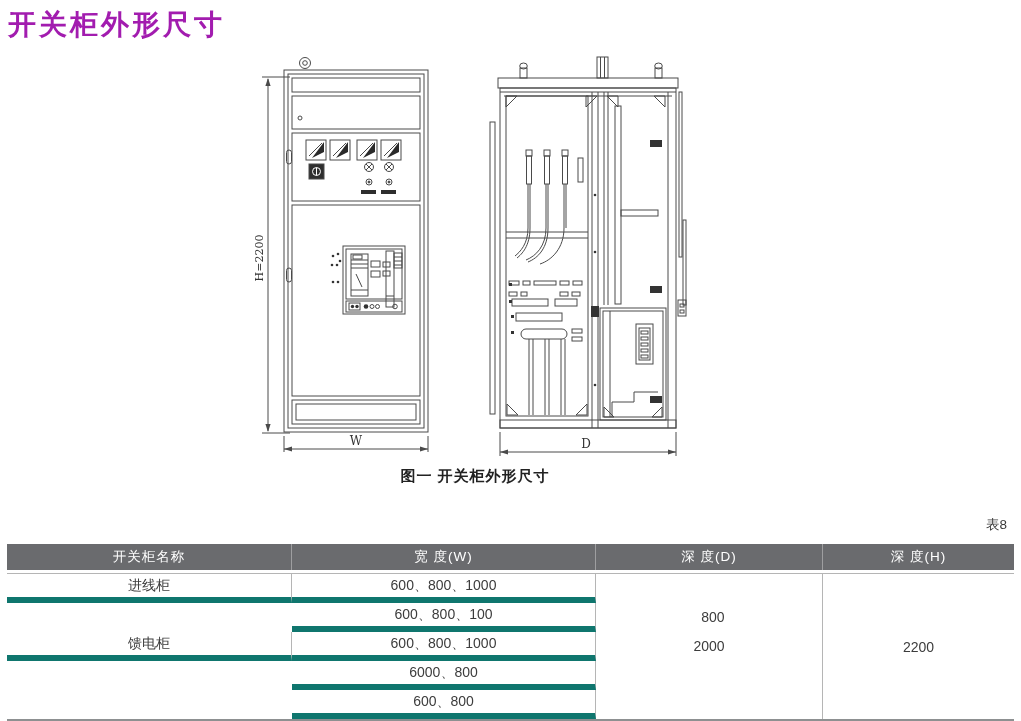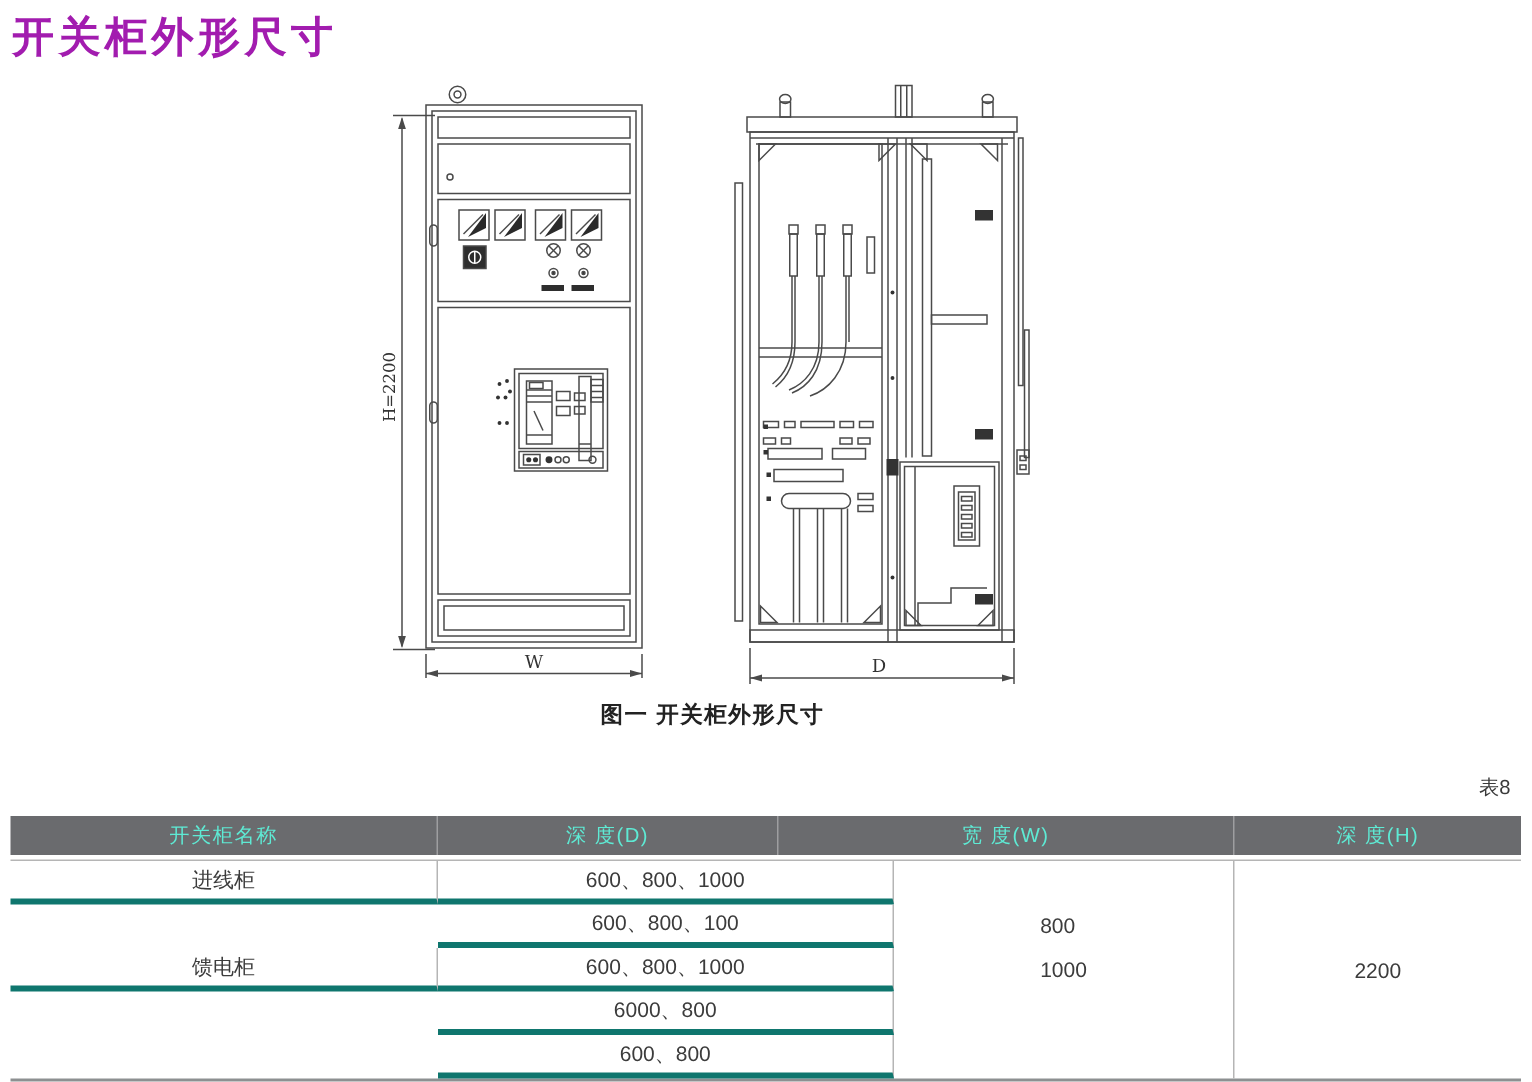--- a/index.html
+++ b/index.html
@@ -17,40 +17,40 @@
     font-size:15px;font-weight:bold;color:#222222;letter-spacing:1px;
   }
   .table-tag{
     position:absolute;top:516px;right:14px;
     font-size:13.5px;color:#3a3a3a;
   }
   .spec-table{position:absolute;left:7px;top:544px;width:1007px;}
   .thead{display:flex;height:26px;background:#6a6b6e;}
   .th{
     display:flex;align-items:center;justify-content:center;
-    color:#5eead4;font-size:13.5px;letter-spacing:1px;
+    color:#ffffff;font-size:13.5px;letter-spacing:1px;
     border-right:1px solid rgba(255,255,255,.35);box-sizing:border-box;
   }
   .th:last-child{border-right:none;}
   .c1{width:285px;} .c2{width:304px;} .c3{width:227px;} .c4{width:191px;}
   .tbody{
     display:grid;grid-template-columns:285px 304px 227px 191px;
     grid-auto-rows:29px;margin-top:3px;
     border-top:1px solid #b5b5b5;border-bottom:3px solid #8d9091;
   }
   .td{
     display:flex;align-items:center;justify-content:center;
     font-size:14px;color:#3c3c3c;box-sizing:border-box;
-    border-bottom:4px solid #0f766e;border-right:1px solid #b5b5b5;
+    border-bottom:6px solid #0f766e;border-right:1px solid #b5b5b5;
   }
   .td.merge{
     grid-row:1 / span 5;border-bottom:none;flex-direction:column;
   }
   .td.merge.last{border-right:none;grid-column:4;}
-  .td.merge .shift{position:relative;top:-15px;text-align:left;line-height:29px;}
+  .td.merge .shift{position:relative;top:-15px;text-align:right;line-height:29px;}
   svg text{font-family:"DejaVu Serif",serif;fill:#333333;stroke:none;}
 </style>
 </head>
 <body>
 
 <div class="page-title">开关柜外形尺寸</div>
 
 <svg class="figure-svg" width="480" height="418" viewBox="235 48 480 418">
 
   <g stroke="#4a4a4a" fill="none" stroke-width="1">
@@ -287,35 +287,35 @@
   </g>
 </svg>
 
 <div class="figure-caption">图一  开关柜外形尺寸</div>
 
 <div class="table-tag">表8</div>
 
 <div class="spec-table">
   <div class="thead">
     <div class="th c1">开关柜名称</div>
+    <div class="th c2">宽 度(W)</div>
     <div class="th c3">深 度(D)</div>
-    <div class="th c2">宽 度(W)</div>
     <div class="th c4">深 度(H)</div>
   </div>
   <div class="tbody">
     <div class="td" style="grid-column:1;grid-row:1">进线柜</div>
     <div class="td" style="grid-column:2;grid-row:1">600、800、1000</div>
     <div class="td" style="grid-column:2;grid-row:2">600、800、100</div>
     <div class="td" style="grid-column:1;grid-row:3">馈电柜</div>
     <div class="td" style="grid-column:2;grid-row:3">600、800、1000</div>
     <div class="td" style="grid-column:2;grid-row:4">6000、800</div>
     <div class="td" style="grid-column:2;grid-row:5">600、800</div>
     <div class="td merge" style="grid-column:3">
       <div class="shift">
         <div>800</div>
-        <div>1000</div>
+        <div>2000</div>
       </div>
     </div>
     <div class="td merge last">
       <div>2200</div>
     </div>
   </div>
 </div>
 
 </body></html>

